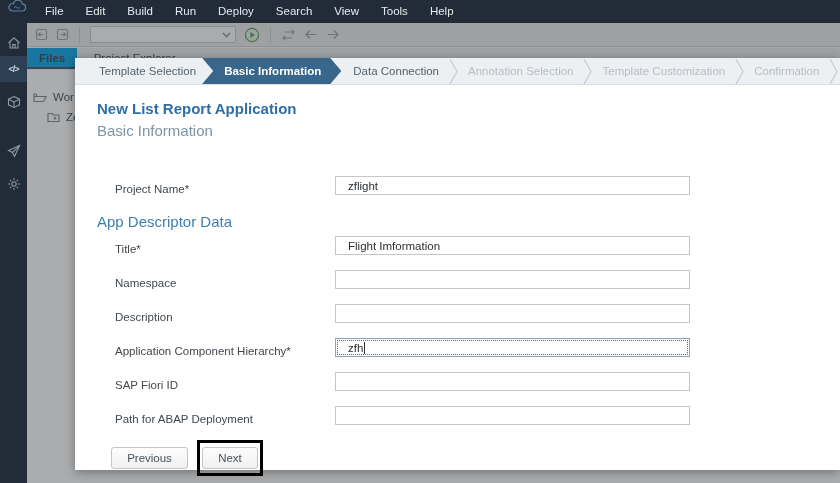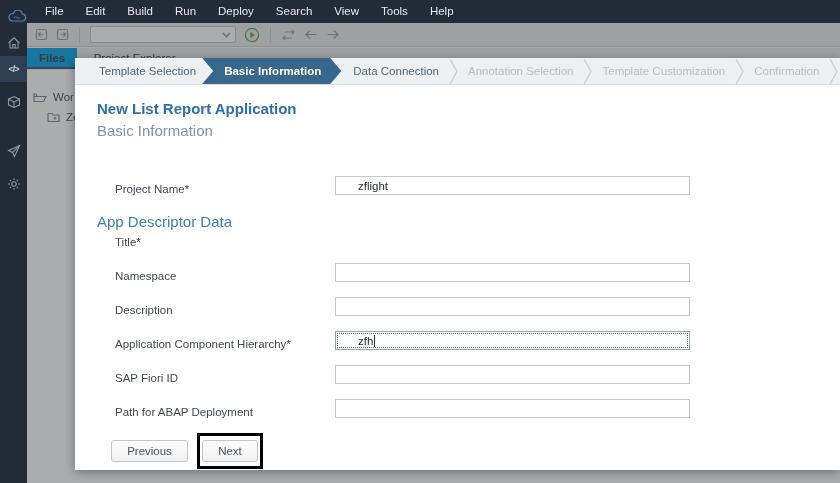--- a/index.html
+++ b/index.html
@@ -1,21 +1,21 @@
 <!DOCTYPE html>
 <html><head>
 <meta charset="utf-8">
 <style>
   * { margin:0; padding:0; box-sizing:border-box; }
   html,body { width:840px; height:483px; overflow:hidden;
     font-family:"Liberation Sans","DejaVu Sans",sans-serif; background:#fff; }
 
   
   .menubar { position:absolute; left:0; top:0; width:840px; height:23px;
-    background:#222b38; display:flex; align-items:flex-end; z-index:40; }
+    background:#222b38; display:flex; align-items:flex-start; z-index:40; }
   .logo { width:34px; display:flex; justify-content:center; align-items:center; }
   .menu-item { color:#e6eaee; font-size:11.5px; padding:0 11px; line-height:23px; cursor:default; }
 
   
   .sidebar { position:absolute; left:0; top:23px; width:27px; height:460px;
     background:#222b38; z-index:40; }
   .side-icon { position:absolute; left:0; width:27px; height:26px;
     display:flex; align-items:center; justify-content:center; color:#8e99a5; }
   .side-icon.active { background:#2e3f53; color:#c6d2dd; }
   .code-glyph { font-size:9px; font-weight:bold; letter-spacing:-1px; }
@@ -53,21 +53,21 @@
   .chev { display:flex; align-items:center; }
 
   .dlg-body { padding:15px 0 0 22px; }
   .dlg-title { font-size:15px; font-weight:bold; color:#2f6fa5; }
   .dlg-subtitle { font-size:15px; color:#7e93a4; margin-top:5px; }
 
   .form { margin-top:37px; }
   .frow { display:flex; align-items:flex-end; margin-bottom:15px;margin-left:18px; }
   .flabel { width:220px; font-size:11.5px; color:#41484e; }
   .finput { width:355px; height:19px; border:1px solid #c3c7cb; background:#fff;
-    font-size:11.5px; color:#2b2f33; display:flex; align-items:center; padding-left:22px; }
+    font-size:11.5px; color:#2b2f33; display:flex; align-items:center; padding-left:12px; }
   .finput.focused { border:1px solid #88a4b8; outline:1px dotted #5a6570; outline-offset:-3px; }
   .caret { display:inline-block; width:1px; height:12px; background:#333; margin-left:1px; }
   .section-heading { font-size:15px; color:#3f7fae; margin:18px 0 6px 0; }
 
   .btn-row { display:flex; align-items:center; margin-top:13px; margin-left:14px; }
   .btn { display:inline-block; border:1px solid #c2c6ca; border-radius:3px;
     background:linear-gradient(#fdfdfd,#f0f0f0); font-size:11.5px; color:#45525d;
     text-align:center; line-height:20px; height:22px; }
   .btn-prev { width:77px; }
   .btn-next { width:56px; }
@@ -237,20 +237,23 @@
         <span class="flabel">Project Name*</span>
         <div class="finput">
           <span>zflight</span>
         </div>
       </div>
 
       <div class="section-heading">App Descriptor Data</div>
 
       <div class="frow">
         <span class="flabel">Title*</span>
+        <div class="finput">
+          <span>Flight Imformation</span>
+        </div>
       </div>
 
       <div class="frow">
         <span class="flabel">Namespace</span>
         <div class="finput">
           <span></span>
         </div>
       </div>
 
       <div class="frow">

